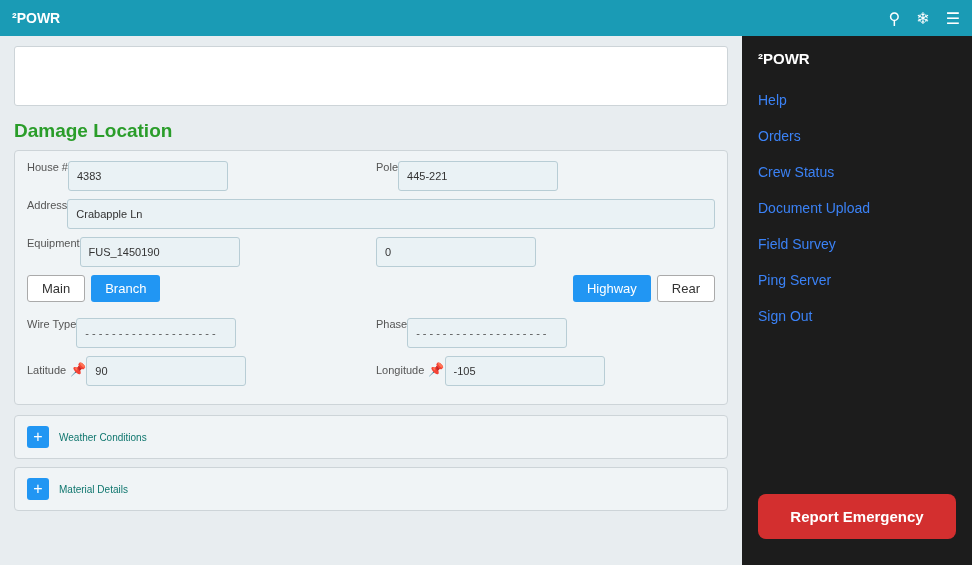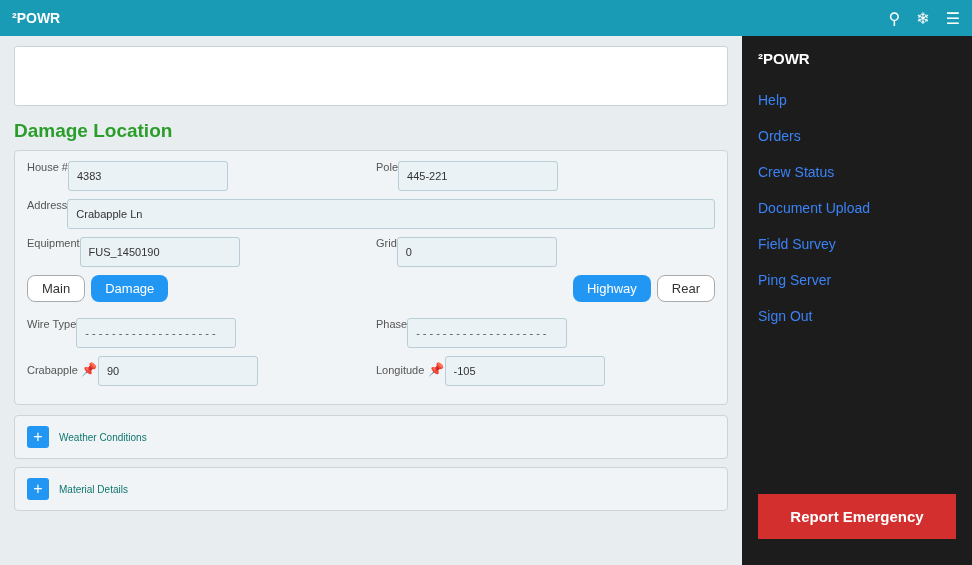--- a/index.html
+++ b/index.html
@@ -71,21 +71,21 @@
       font-size: 11px;
       color: #333;
       height: 30px;
     }
 
     
     .btn-group { display: flex; gap: 6px; margin-bottom: 8px; }
     .btn {
       padding: 5px 14px;
       border: none;
-      border-radius: 8px;
+      border-radius: 3px;
       font-size: 13px;
       cursor: pointer;
     }
     .btn-outline {
       background: white;
       border: 1px solid #aaa;
       color: #333;
     }
     .btn-primary {
       background: #2196f3;
@@ -144,21 +144,21 @@
       cursor: pointer;
     }
 
     .sidebar-spacer { flex: 1; }
 
     .emergency-btn-wrapper { padding: 16px; }
     .emergency-btn {
       background: #d32f2f;
       color: white;
       border: none;
-      border-radius: 0;
+      border-radius: 8px;
       width: 100%;
       padding: 14px 0;
       font-size: 15px;
       font-weight: bold;
       cursor: pointer;
     }
   </style>
 </head>
 <body>
 
@@ -198,29 +198,28 @@
           <input class="form-input" type="text" style="width: 100%;" value="Crabapple Ln">
         </div>
       </div>
 
       <div class="form-row">
         <div class="form-group">
           <label>Equipment</label>
           <input class="form-input" type="text" value="FUS_1450190" style="">
         </div>
         <div class="form-group">
-          <label>Grid</label>
           <input class="form-input" type="text" value="0" style="">
         </div>
       </div>
 
       <div class="form-row">
         <div class="btn-group">
           <button class="btn btn-outline">Main</button>
-          <button class="btn btn-primary">Damage</button>
+          <button class="btn btn-primary">Branch</button>
         </div>
         <div class="btn-group" style="margin-left: auto;">
           <button class="btn btn-primary">Highway</button>
           <button class="btn btn-outline">Rear</button>
         </div>
       </div>
 
       <div class="form-row">
         <div class="form-group">
           <label>Wire Type</label>
@@ -228,21 +227,21 @@
         </div>
         <div class="form-group">
           <label>Phase</label>
           <input class="form-input password-field" type="text" value="--------------------" style="">
         </div>
       </div>
 
       <div class="form-row lat-lon-row">
         <div class="form-group">
           <label class="lat-label">
-            <span>Crabapple</span>
+            <span>Latitude</span>
             <span class="location-icon">📌</span>
           </label>
           <input class="form-input" type="text" value="90" style="">
         </div>
         <div class="form-group">
           <label class="lon-label">
             <span>Longitude</span>
             <span class="location-icon">📌</span>
           </label>
           <input class="form-input" type="text" value="-105" style="">

